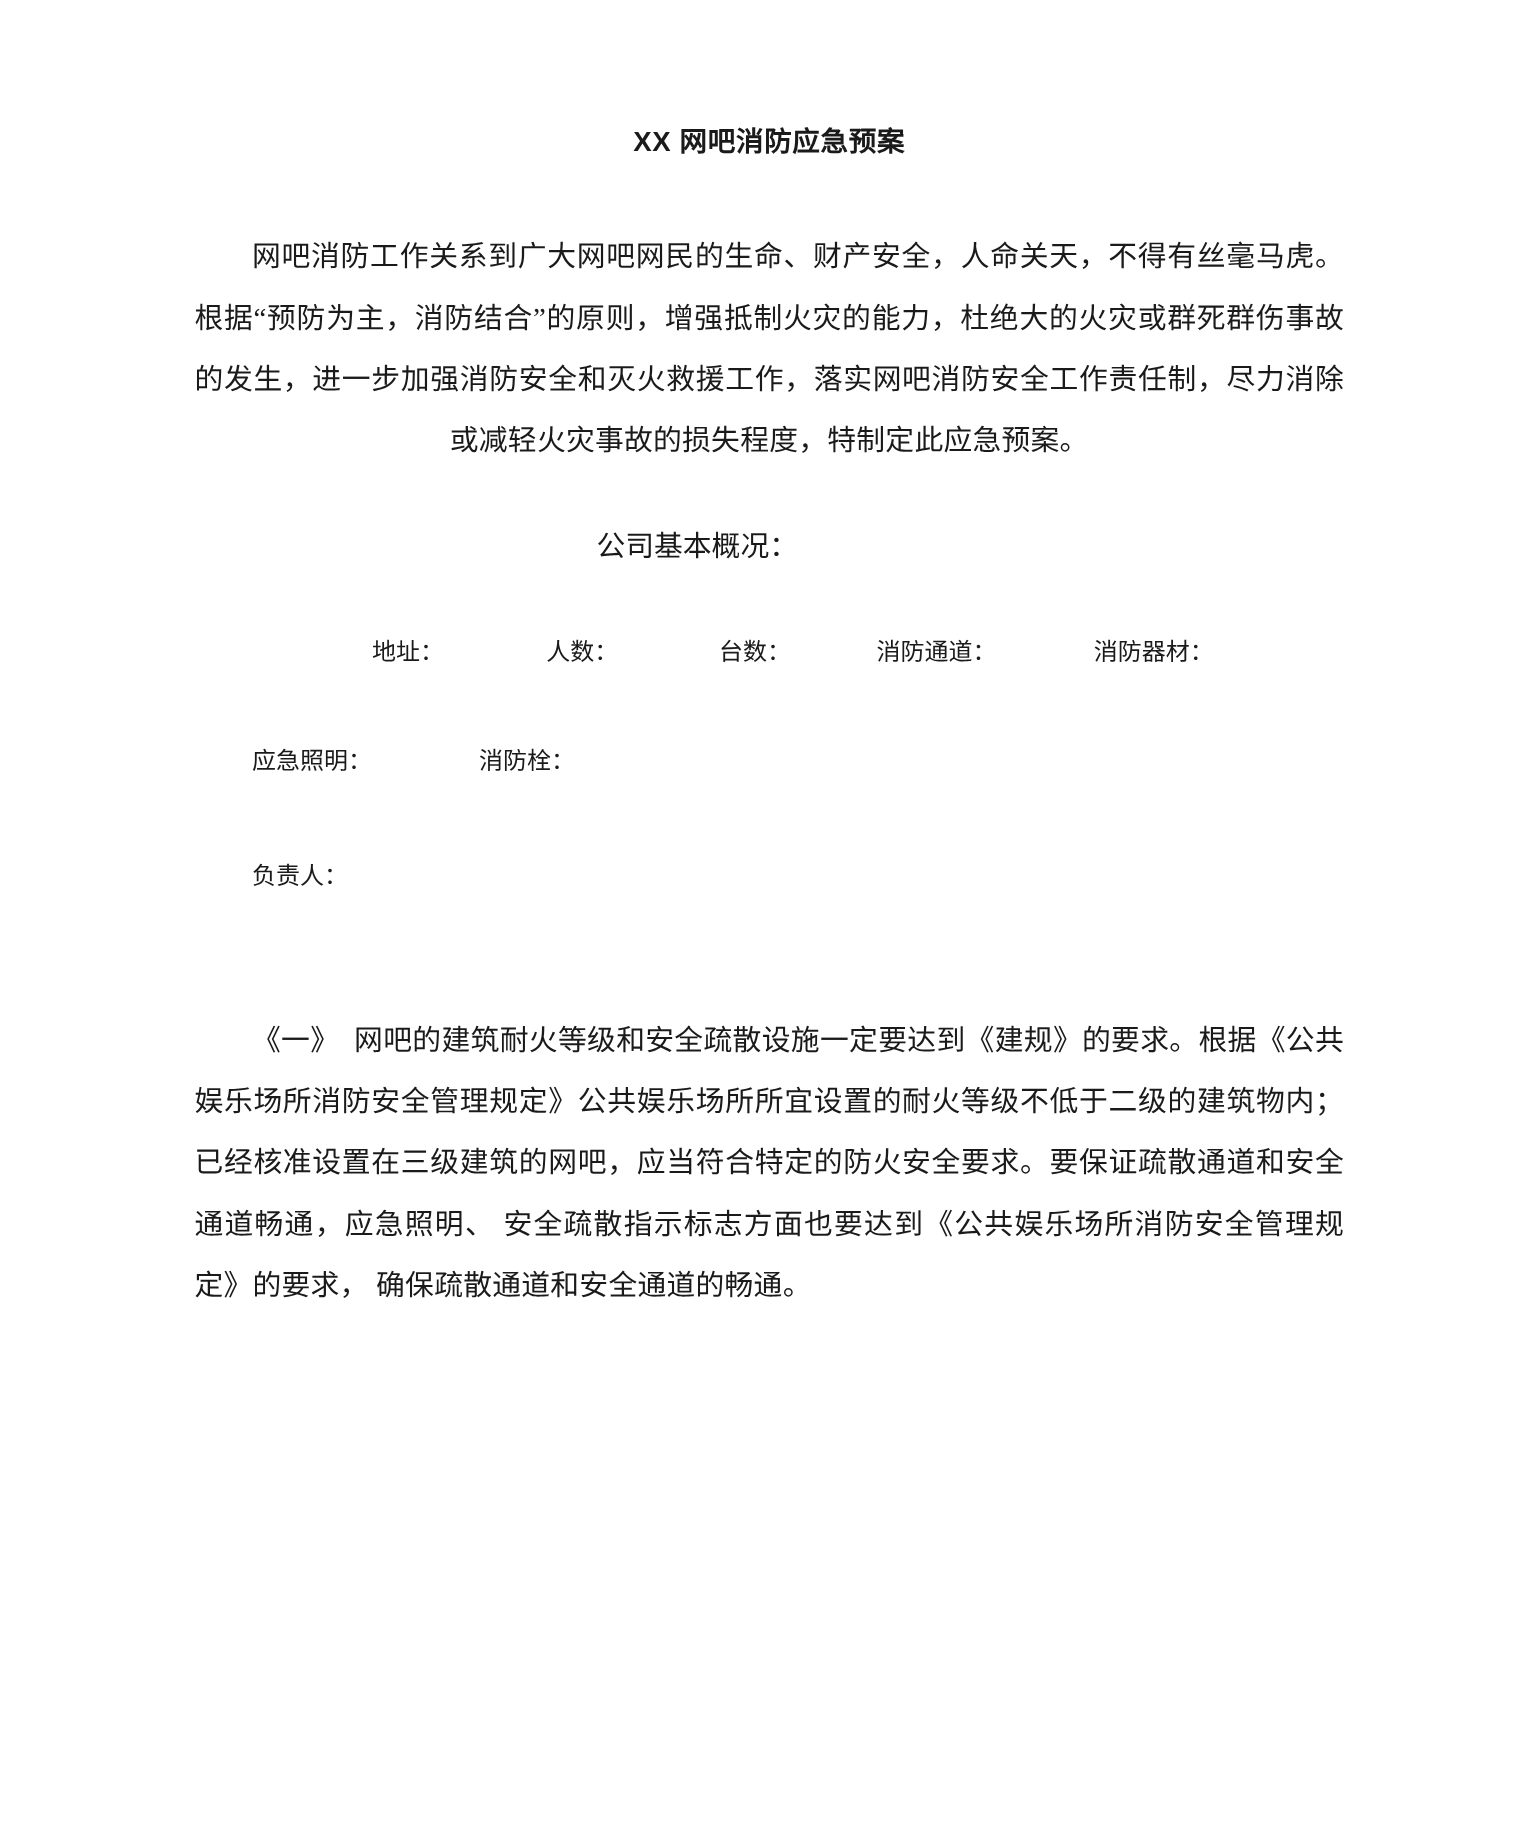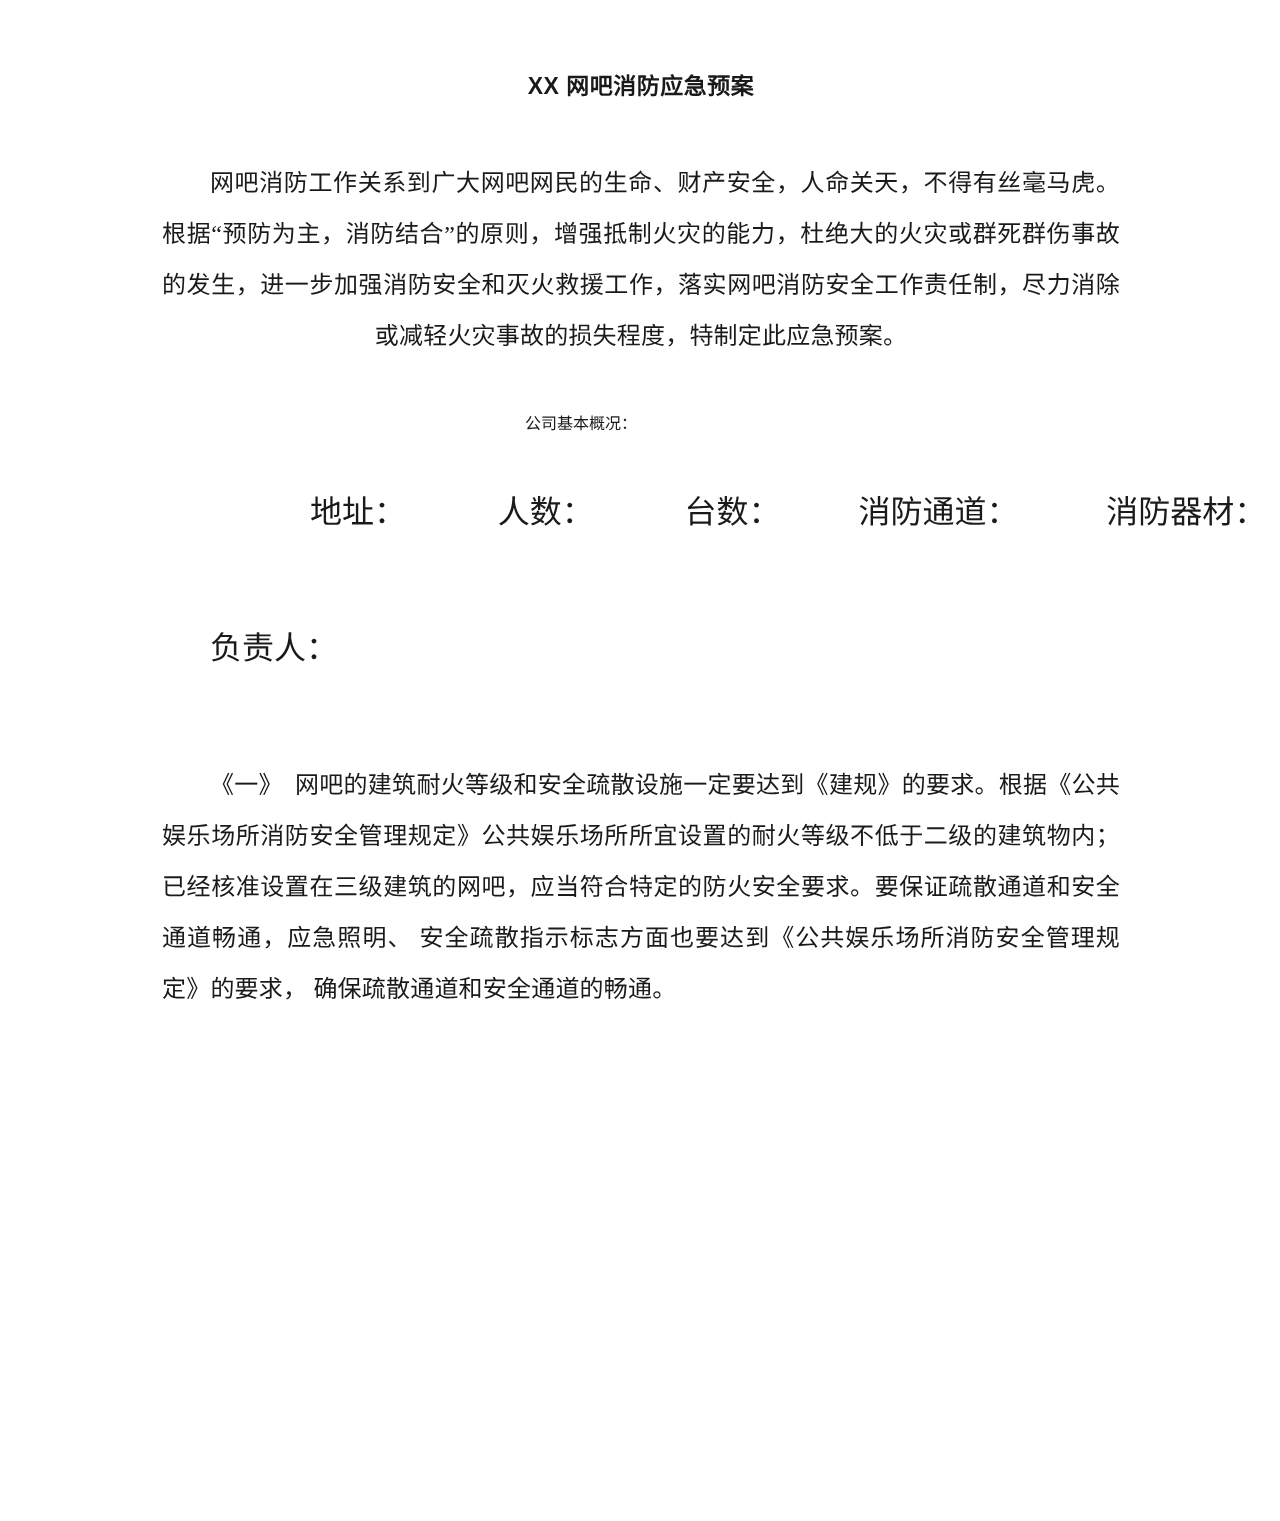--- a/index.html
+++ b/index.html
@@ -30,21 +30,21 @@
   }
 
   
   .doc-title {
     text-align: center;
     font-size: 23px;
     font-weight: bold;
     letter-spacing: 0.5px;
     line-height: 1.4;
     margin: 0;
-    padding-top: 70px;
+    padding-top: 102px;
   }
 
   
   .para {
     font-size: 24px;
     line-height: 51px;
     margin: 0;
     text-align: justify;
     text-justify: inter-ideograph;
     letter-spacing: 0.2px;
@@ -61,28 +61,28 @@
   .spacer-intro { height: 56px; }
   .spacer-a { height: 36px; }
   .spacer-b { height: 38px; }
   .spacer-c { height: 40px; }
   .spacer-d { height: 45px; }
   .spacer-e { height: 46px; }
   .spacer-f { height: 40px; }
 
   
   .overview-heading {
-    font-size: 16px;
+    font-size: 24px;
     line-height: 51px;
     text-align: center;
     margin: 0;
     padding-right: 120px;
   }
   .field-row {
-    font-size: 32px;
+    font-size: 20px;
     line-height: 51px;
     margin: 0;
     white-space: nowrap;
   }
   .field-row.row-1 {
     padding-left: 148px;
   }
   .field-row.row-2 {
     padding-left: 48px;
   }
@@ -135,20 +135,25 @@
       <span class="gap-b"></span>
       <span class="field">台数：</span>
       <span class="gap-c"></span>
       <span class="field">消防通道：</span>
       <span class="gap-d"></span>
       <span class="field">消防器材：</span>
     </p>
 
     <div class="spacer-c"></div>
 
+    <p class="field-row row-2">
+      <span class="field">应急照明：</span>
+      <span class="gap-e"></span>
+      <span class="field">消防栓：</span>
+    </p>
 
     <div class="spacer-d"></div>
 
     <p class="field-row row-3">
       <span class="field">负责人：</span>
     </p>
 
     <div class="spacer-e"></div>
 
 

